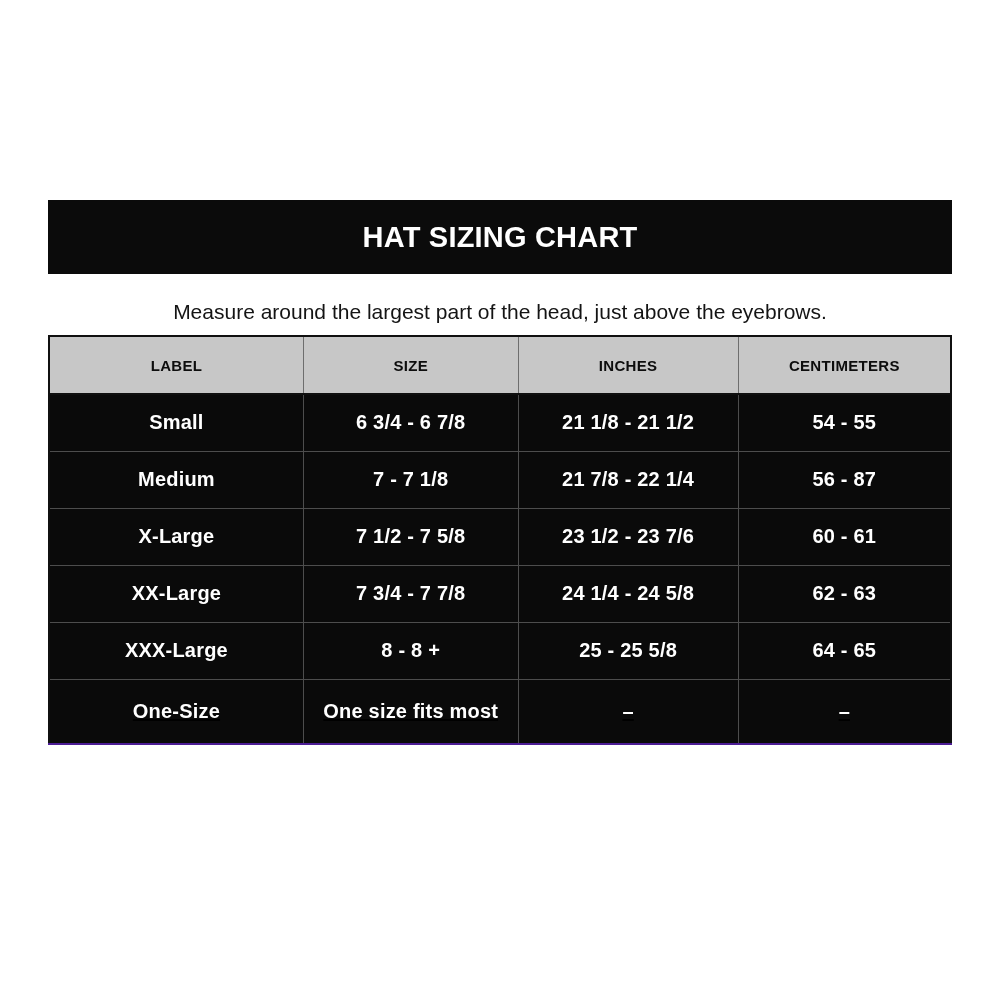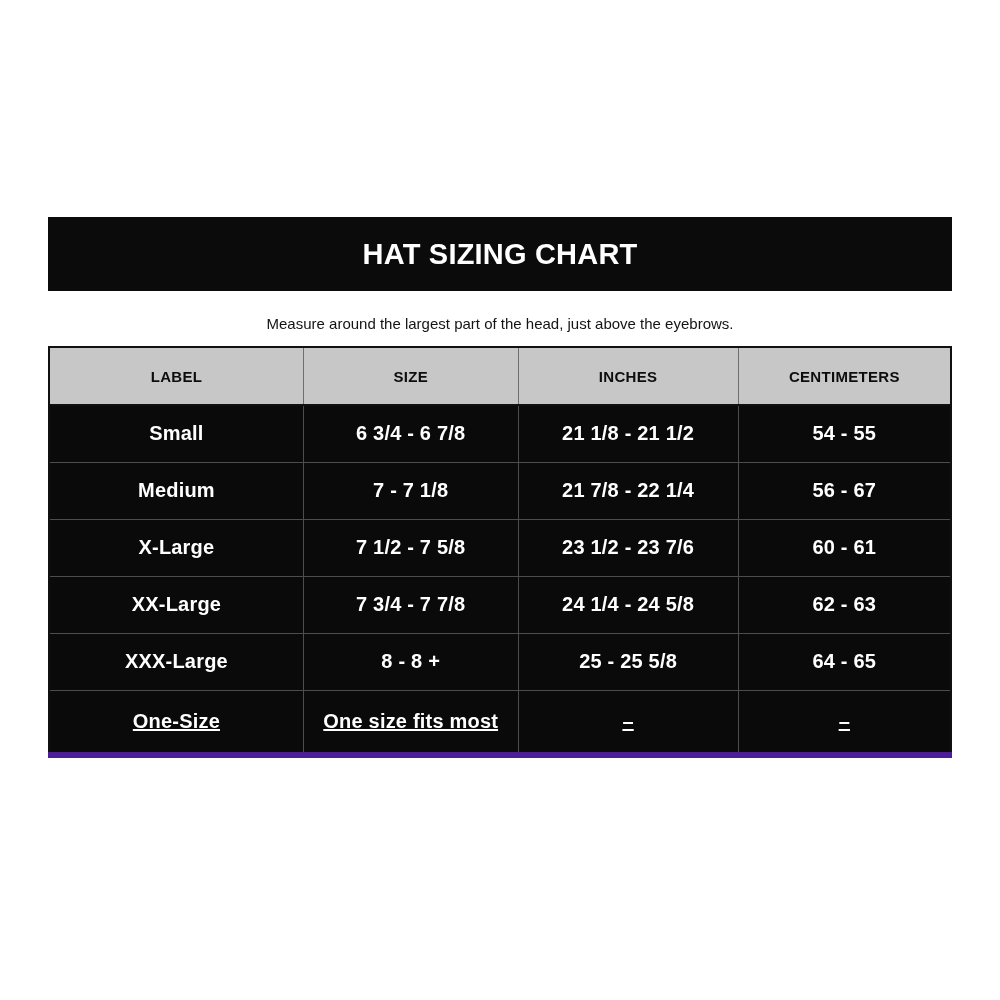--- a/index.html
+++ b/index.html
@@ -14,46 +14,46 @@
   .canvas {
     position: relative;
     width: 1000px;
     height: 1000px;
     background: #ffffff;
     overflow: hidden;
   }
   .content {
     position: absolute;
     left: 48px;
-    top: 217px;
+    top: 200px;
     width: 904px;
   }
   .banner {
     width: 100%;
     height: 74px;
     background: #0b0b0b;
     display: flex;
     align-items: center;
     justify-content: center;
   }
   .banner-title {
     color: #ffffff;
     font-size: 29px;
     font-weight: 700;
     font-stretch: condensed;
     letter-spacing: 0.2px;
   }
   .subtitle {
-    margin-top: 17px;
+    margin-top: 23px;
     height: 30px;
     display: flex;
     align-items: center;
     justify-content: center;
     color: #141414;
-    font-size: 15px;
+    font-size: 21px;
     font-weight: 500;
     font-stretch: condensed;
   }
   table.size-table {
     margin-top: 8px;
     width: 100%;
     border-collapse: collapse;
     table-layout: fixed;
     border: 2px solid #101010;
   }
@@ -81,21 +81,21 @@
   tbody tr:nth-child(6) { height: 65px; text-decoration: underline; }
   tbody tr:nth-child(7) { height: 68px; }
   tbody td {
     background: #0a0a0a;
     color: #ffffff;
     font-size: 20px;
     font-weight: 600;
     letter-spacing: 0.2px;
     border: 1px solid #4d4d4d;
   }
-  tbody tr:last-child td { border-bottom: 6px solid #4c1d95; text-decoration: underline; }
+  tbody tr:last-child td { border-bottom: 2px solid #4c1d95; }
   tbody td:first-child, thead th:first-child { border-left: 2px solid #101010; }
   tbody td:last-child, thead th:last-child { border-right: 2px solid #101010; }
 </style>
 </head>
 <body>
 
 <div class="canvas">
   <div class="content">
 
     <div class="banner">
@@ -123,21 +123,21 @@
         <tr>
           <td>Small</td>
           <td>6 3/4 - 6 7/8</td>
           <td>21 1/8 - 21 1/2</td>
           <td>54 - 55</td>
         </tr>
         <tr>
           <td>Medium</td>
           <td>7 - 7 1/8</td>
           <td>21 7/8 - 22 1/4</td>
-          <td>56 - 67</td>
+          <td>56 - 87</td>
         </tr>
         <tr>
           <td>X-Large</td>
           <td>7 1/2 - 7 5/8</td>
           <td>23 1/2 - 23 7/6</td>
           <td>60 - 61</td>
         </tr>
         <tr>
           <td>XX-Large</td>
           <td>7 3/4 - 7 7/8</td>

